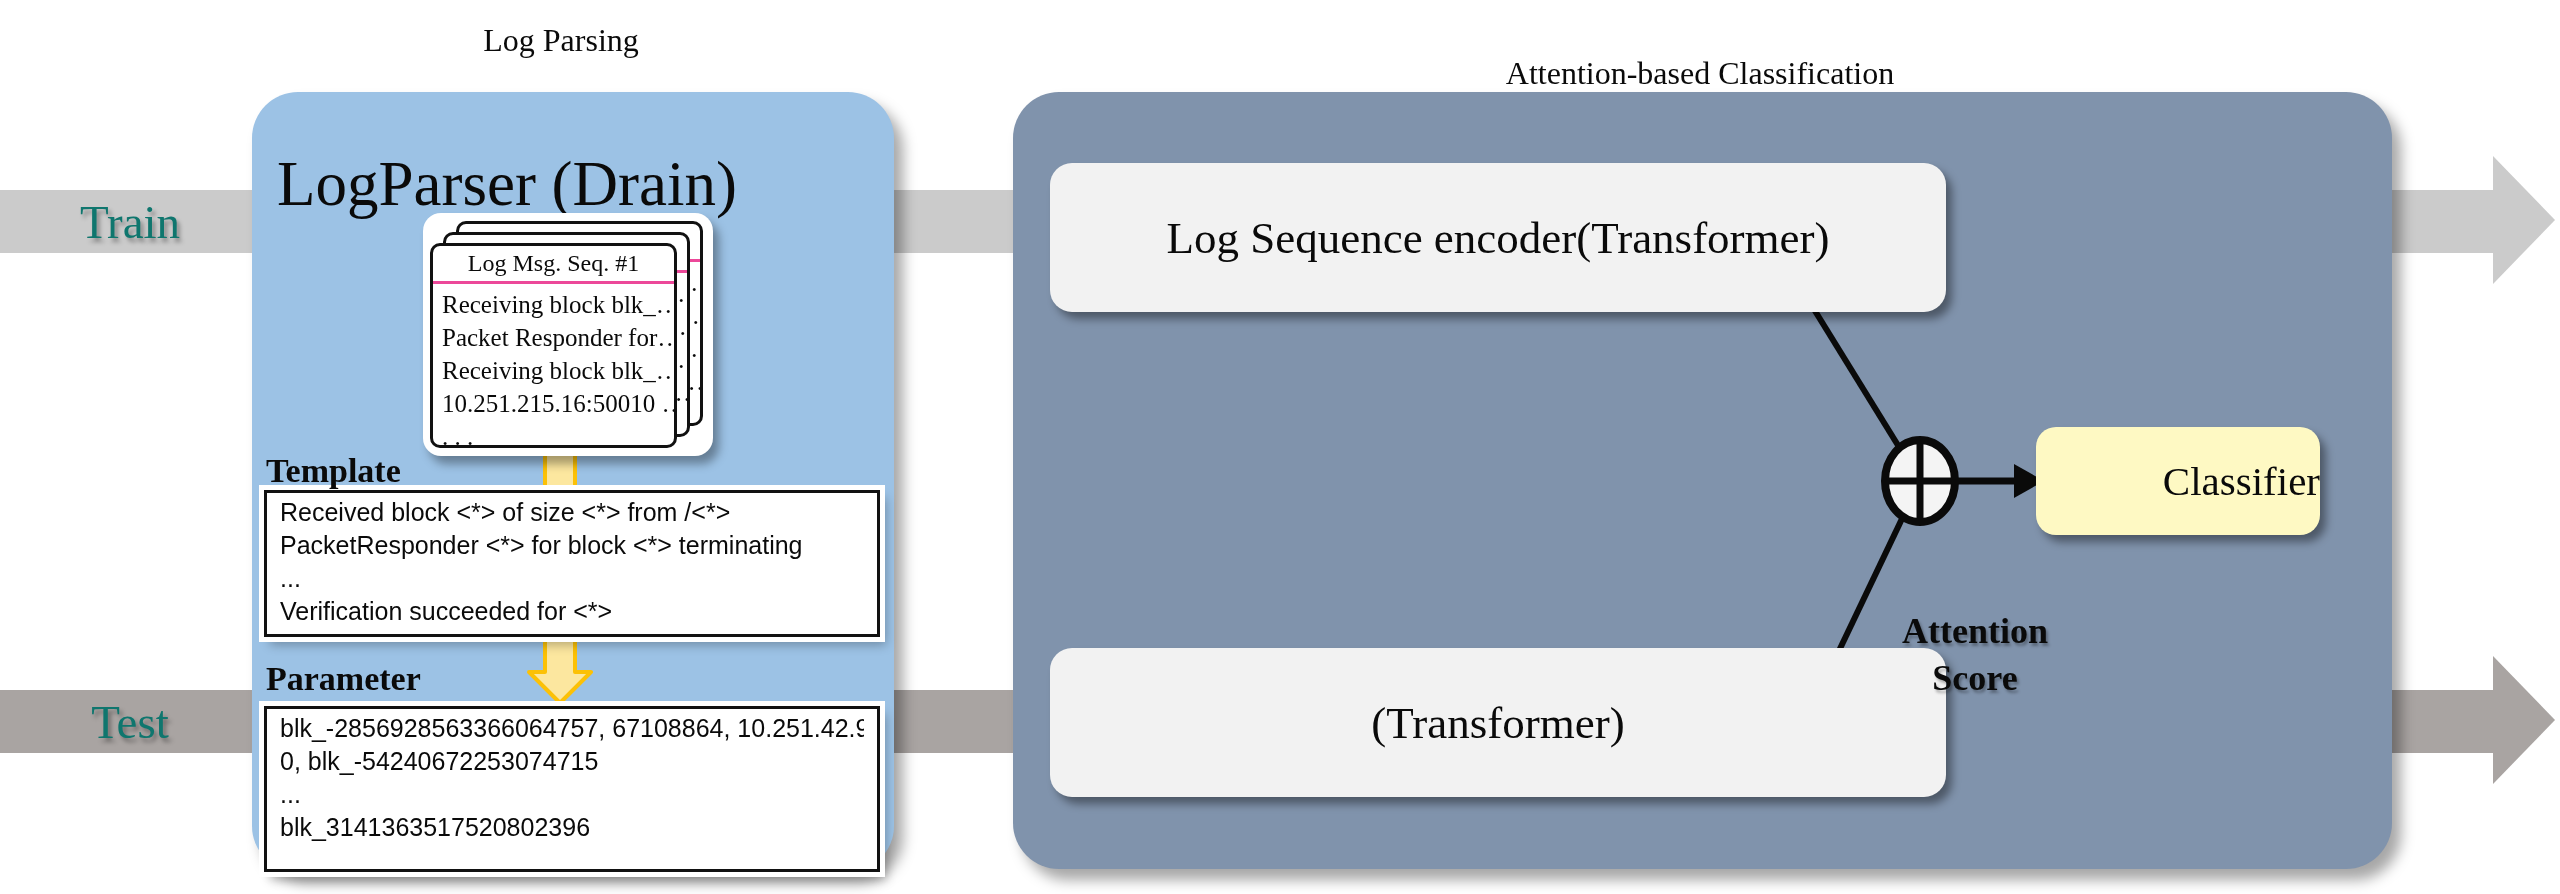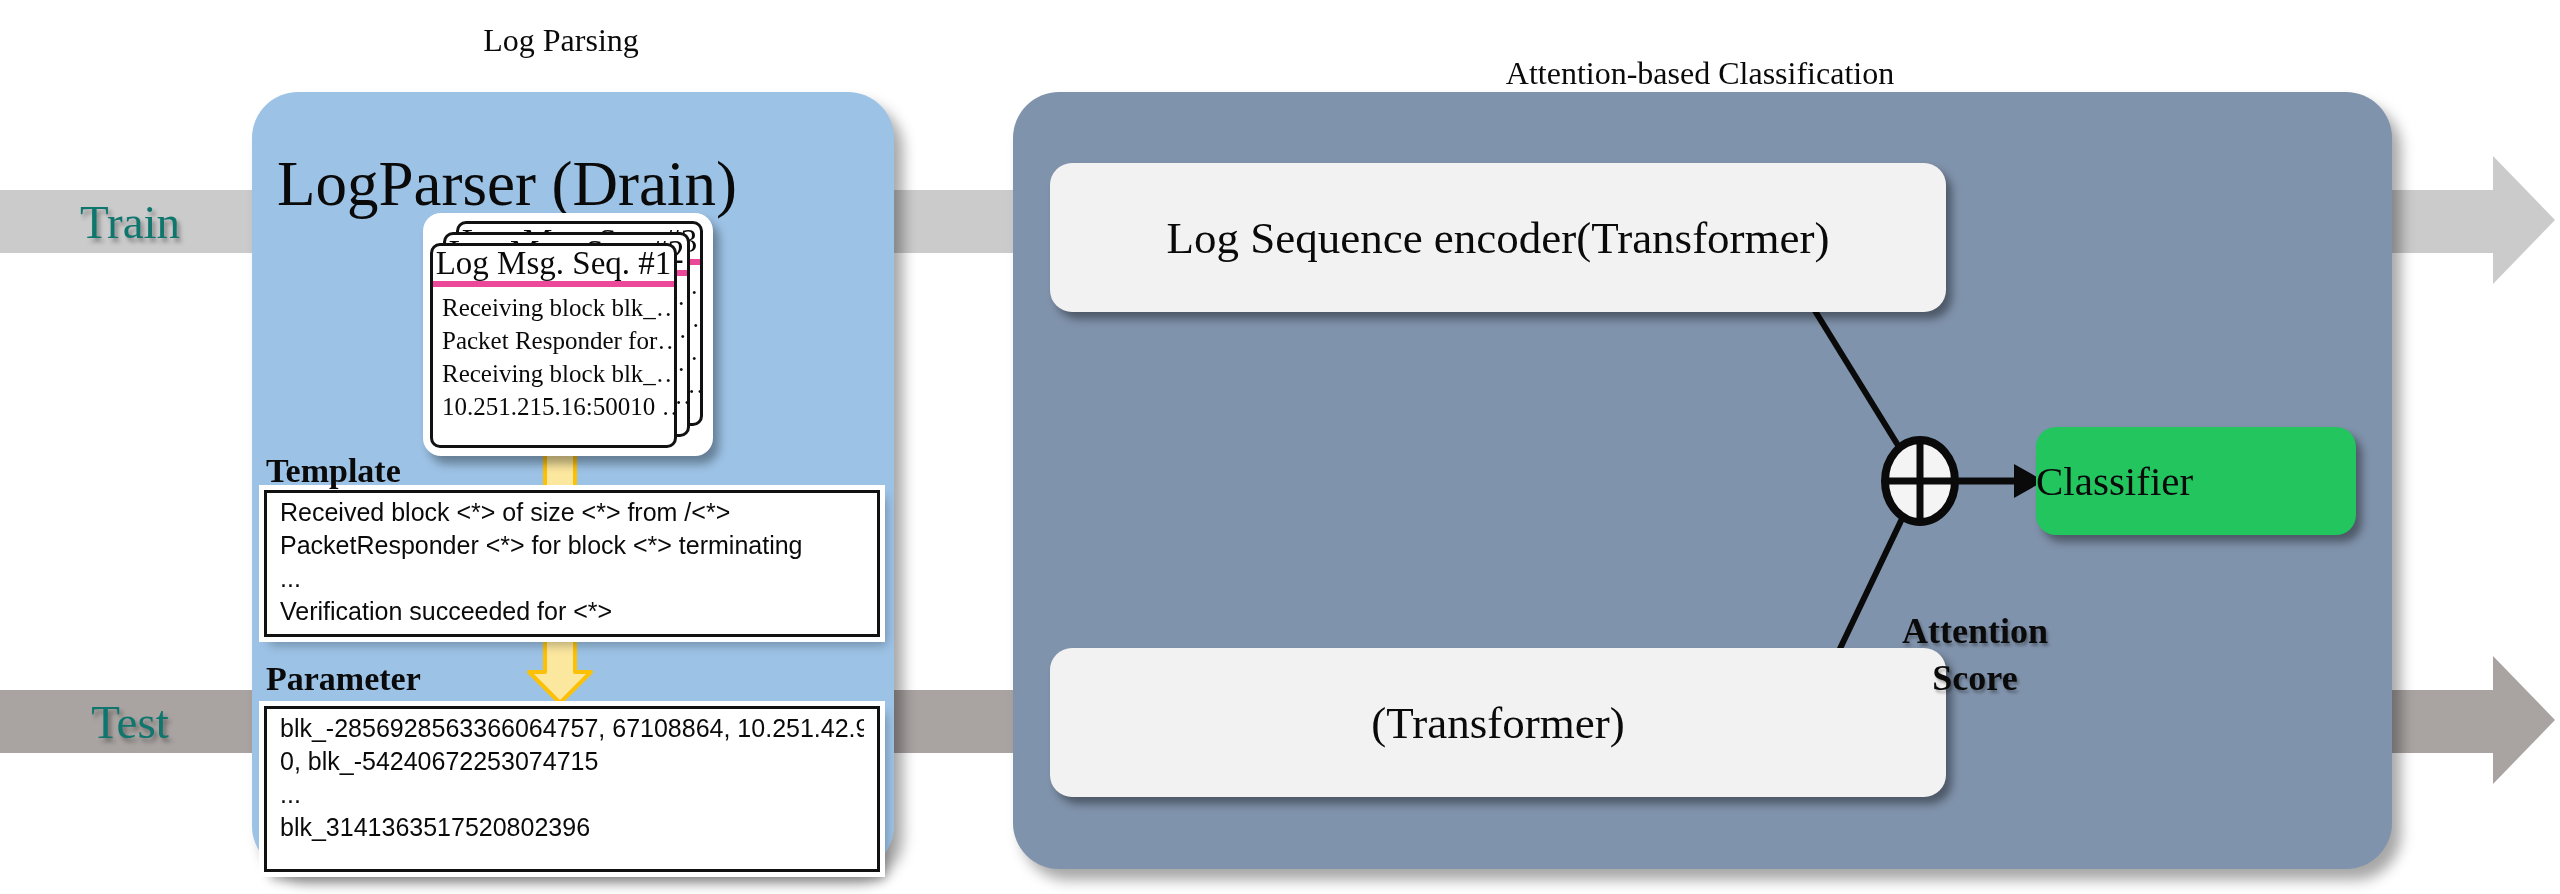--- a/index.html
+++ b/index.html
@@ -29,40 +29,40 @@
   .section-title-left{left:261px;width:600px;}
   .section-title-right{left:1400px;width:600px;margin-top:33px;}
   .logparser-title{position:absolute;left:252px;top:148px;width:510px;z-index:4;font-size:63px;text-align:center;white-space:nowrap;}
   
   .card-stack{position:absolute;left:423px;top:213px;width:290px;height:243px;z-index:4;
     background:#ffffff;border-radius:18px;box-shadow:6px 8px 10px rgba(0,0,0,0.35);}
   .card{position:absolute;width:247px;height:205px;background:#ffffff;border:3px solid #111111;border-radius:10px;overflow:hidden;box-sizing:border-box;}
   .card-3{left:33px;top:8px;}
   .card-2{left:20px;top:19px;}
   .card-1{left:7px;top:30px;}
-  .card-header{height:35px;border-bottom:6px solid #ec4899;display:flex;align-items:center;justify-content:center;font-size:33px;white-space:nowrap;}
+  .card-header{height:35px;border-bottom:3px solid #ec4899;display:flex;align-items:center;justify-content:center;font-size:24px;white-space:nowrap;}
   .card-body{padding:4px 4px 0 9px;font-size:25px;line-height:33px;white-space:nowrap;}
   
   .io-label{position:absolute;left:266px;z-index:5;font-size:34px;font-weight:bold;white-space:nowrap;}
   .io-label-template{top:452px;}
   .io-label-parameter{top:660px;}
   .io-box{position:absolute;left:264px;width:616px;z-index:4;background:#ffffff;border:3px solid #111111;box-sizing:border-box;
     box-shadow:0 0 0 5px #ffffff,6px 8px 10px rgba(0,0,0,0.28);
     padding:3px 13px;font-family:"Liberation Sans","DejaVu Sans",sans-serif;font-size:25px;line-height:33px;}
   .io-box div{white-space:nowrap;overflow:hidden;}
   .io-box-template{top:490px;height:147px;}
   .io-box-parameter{top:706px;height:166px;}
   
   .enc-box{position:absolute;left:1050px;width:896px;height:149px;z-index:4;background:#f2f2f2;border-radius:22px;
     box-shadow:6px 7px 9px rgba(0,0,0,0.4);display:flex;align-items:center;justify-content:center;
     font-size:45px;line-height:62px;text-align:center;}
   .enc-top{top:163px;}
   .enc-bottom{top:648px;}
-  .classifier-box{position:absolute;left:2036px;top:427px;width:320px;height:108px;z-index:4;background:#22c55e;border-radius:20px;
-    box-shadow:6px 7px 9px rgba(0,0,0,0.4);display:flex;align-items:center;justify-content:flex-start;font-size:41px;}
+  .classifier-box{position:absolute;left:2036px;top:427px;width:284px;height:108px;z-index:4;background:#fef9c3;border-radius:20px;
+    box-shadow:6px 7px 9px rgba(0,0,0,0.4);display:flex;align-items:center;justify-content:flex-end;font-size:41px;}
   .attn-label{position:absolute;left:1850px;top:608px;width:250px;z-index:4;text-align:center;
     font-size:36px;font-weight:bold;line-height:47px;text-shadow:2px 3px 3px rgba(0,0,0,0.3);}
   
   .overlay{position:absolute;left:0;top:0;z-index:3;pointer-events:none;}
 </style>
 </head>
 <body>
 
 <div id="canvas">
 

